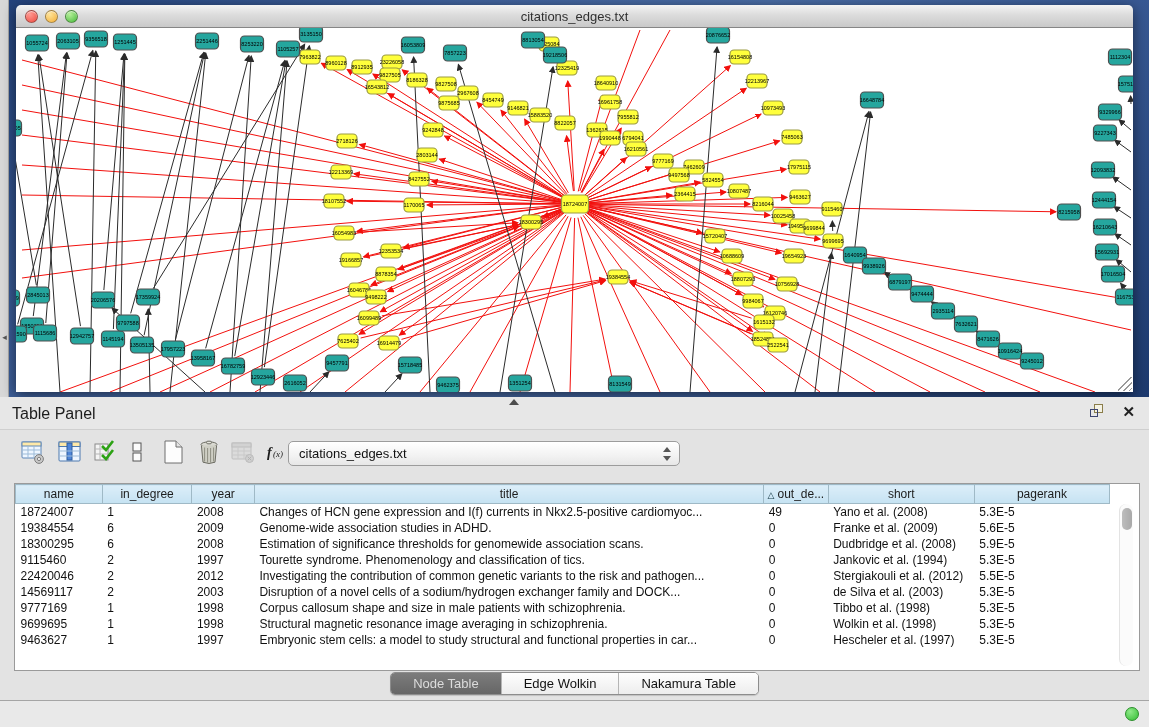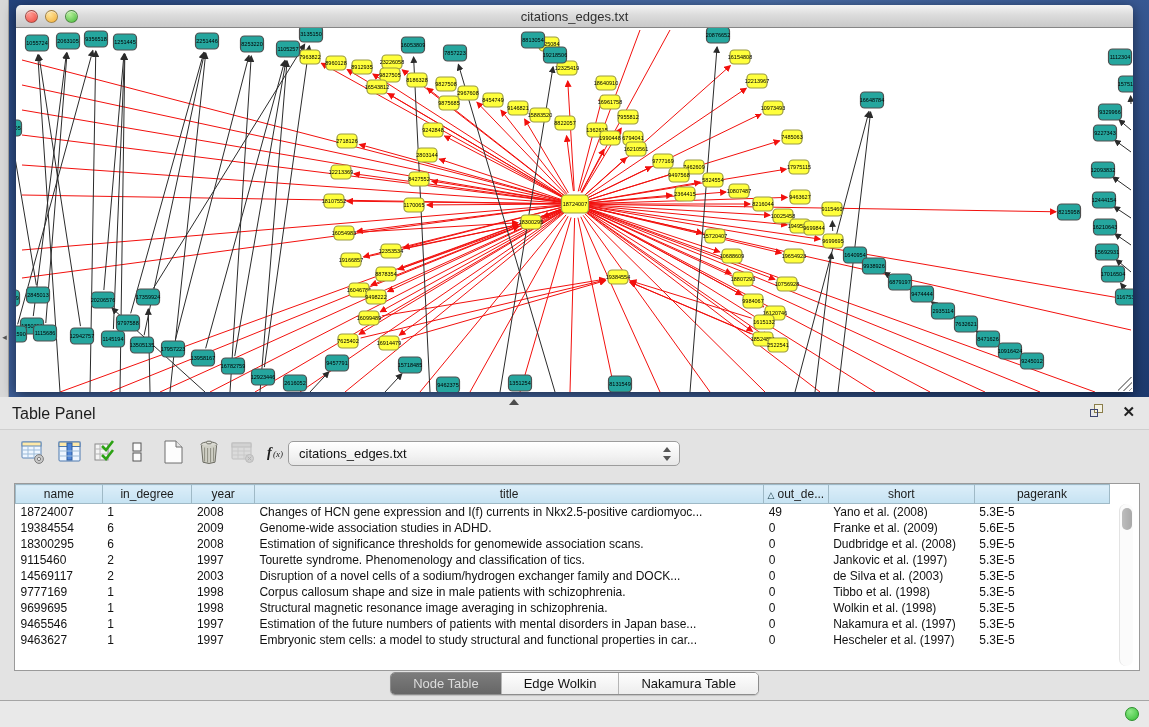--- a/index.html
+++ b/index.html
@@ -654,22 +654,31 @@
               <td>0</td>
               <td>Dudbridge et al. (2008)</td>
               <td>5.9E-5</td>
             </tr>
             <tr>
               <td>9115460</td>
               <td>2</td>
               <td>1997</td>
               <td>Tourette syndrome. Phenomenology and classification of tics.</td>
               <td>0</td>
-              <td>Jankovic et al. (1997)</td>
+              <td>Jankovic et al. (1994)</td>
               <td>5.3E-5</td>
+            </tr>
+            <tr>
+              <td>22420046</td>
+              <td>2</td>
+              <td>2012</td>
+              <td>Investigating the contribution of common genetic variants to the risk and pathogen...</td>
+              <td>0</td>
+              <td>Stergiakouli et al. (2012)</td>
+              <td>5.5E-5</td>
             </tr>
             <tr>
               <td>14569117</td>
               <td>2</td>
               <td>2003</td>
               <td>Disruption of a novel cells of a sodium/hydrogen exchanger family and DOCK...</td>
               <td>0</td>
               <td>de Silva et al. (2003)</td>
               <td>5.3E-5</td>
             </tr>
@@ -682,29 +691,20 @@
               <td>Tibbo et al. (1998)</td>
               <td>5.3E-5</td>
             </tr>
             <tr>
               <td>9699695</td>
               <td>1</td>
               <td>1998</td>
               <td>Structural magnetic resonance image averaging in schizophrenia.</td>
               <td>0</td>
               <td>Wolkin et al. (1998)</td>
-              <td>5.3E-5</td>
-            </tr>
-            <tr>
-              <td>9465546</td>
-              <td>1</td>
-              <td>1997</td>
-              <td>Estimation of the future numbers of patients with mental disorders in Japan base...</td>
-              <td>0</td>
-              <td>Nakamura et al. (1997)</td>
               <td>5.3E-5</td>
             </tr>
             <tr>
               <td>9463627</td>
               <td>1</td>
               <td>1997</td>
               <td>Embryonic stem cells: a model to study structural and functional properties in car...</td>
               <td>0</td>
               <td>Hescheler et al. (1997)</td>
               <td>5.3E-5</td>

